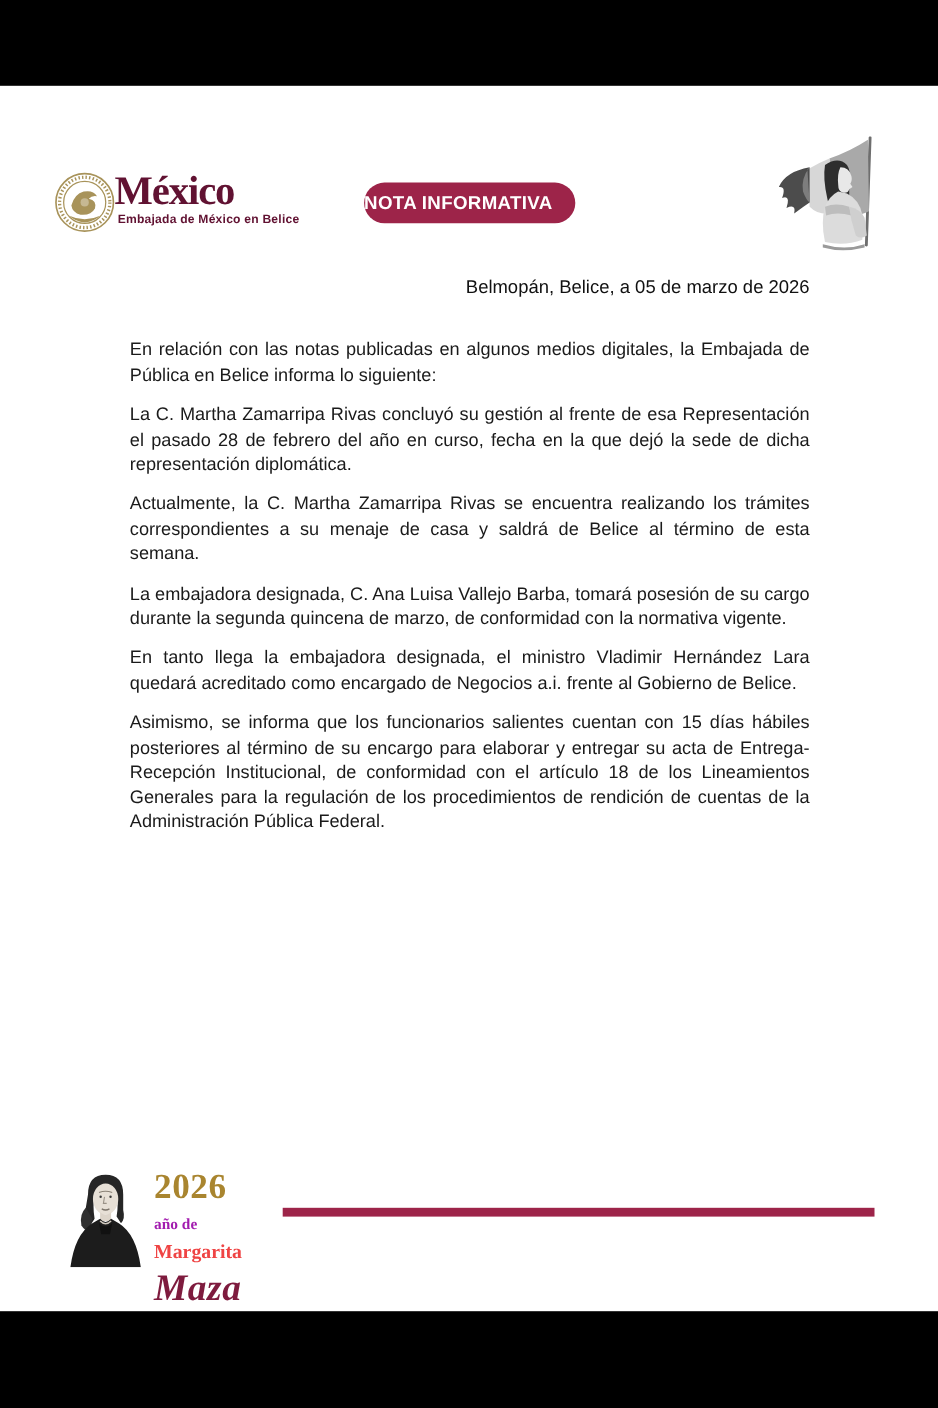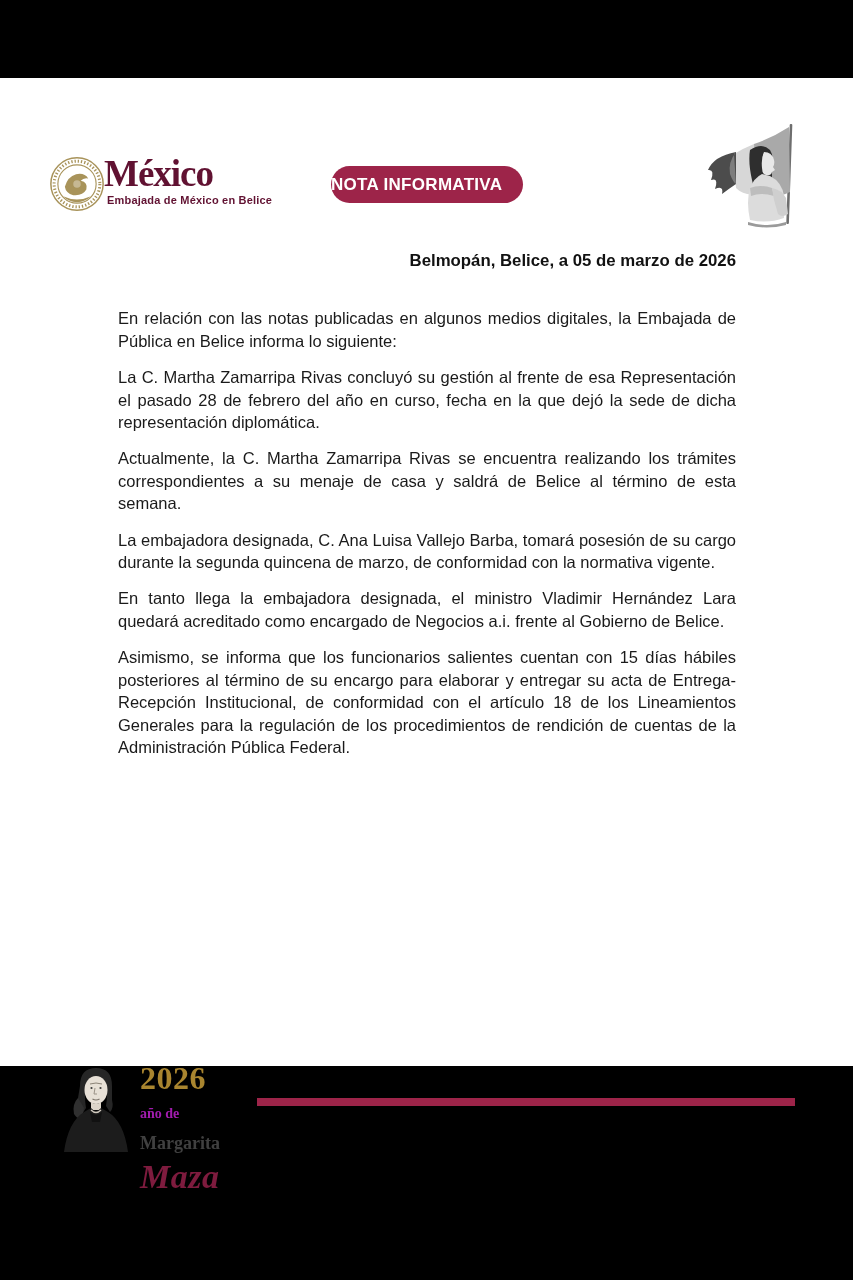--- a/index.html
+++ b/index.html
@@ -1,20 +1,20 @@
 <!DOCTYPE html>
 <html><head>
 <meta charset="utf-8">
 <style>
   * { margin:0; padding:0; box-sizing:border-box; }
   html,body { width:853px; height:1280px; }
   body { background:#000; font-family:"Liberation Sans", sans-serif; position:relative; overflow:hidden; }
 
   .paper {
-    position:absolute; left:0; top:78px; width:853px; height:988px;
+    position:absolute; left:0; top:78px; width:853px; height:1114px;
     background:#ffffff;
   }
 
   
   .seal { position:absolute; left:49px; top:75px; width:56px; height:62px; }
   .logo-word {
     position:absolute; left:104px; top:76px;
     font-family:"Liberation Serif", serif; font-weight:bold;
     font-size:37px; color:#611232; letter-spacing:-1px; line-height:1.1;
   }
@@ -31,34 +31,34 @@
     color:#fff; font-weight:bold; font-size:17px; letter-spacing:0.3px;
   }
   .flag-art { position:absolute; left:698px; top:44px; width:116px; height:110px; }
 
   
   .textcol {
     position:absolute; left:118px; top:172px; width:618px;
     font-size:16.5px; line-height:22.4px; color:#1a1a1a;
   }
   .dateline {
-    text-align:right; font-weight:bold; font-size:16.8px; color:#111;
+    text-align:right; font-weight:normal; font-size:16.8px; color:#111;
   }
   .para { text-align:justify; margin-top:14px; }
   .para.first { margin-top:35px; }
 
   
   .portrait { position:absolute; left:60px; top:982px; width:70px; height:92px; }
   .yearblock {
     position:absolute; left:140px; top:984px; width:100px; text-align:left;
     font-family:"Liberation Serif", serif; font-weight:bold; line-height:1;
   }
   .yb-year   { font-size:32px; color:#A9852F; letter-spacing:0.5px; }
   .yb-line2  { font-size:14px; color:#a21caf; margin-top:13px; }
-  .yb-line3  { font-size:18px; color:#404040; margin-top:13px; }
+  .yb-line3  { font-size:18px; color:#ef4444; margin-top:8px; }
   .yb-line4  { font-size:34px; color:#7E1B3E; margin-top:8px; letter-spacing:0.5px;font-style:italic; }
   .footer-bar {
     position:absolute; left:257px; top:1020px; width:538px; height:8px;
     background:#9D2449;
   }
 </style>
 </head>
 <body>
 
 <div class="paper">

